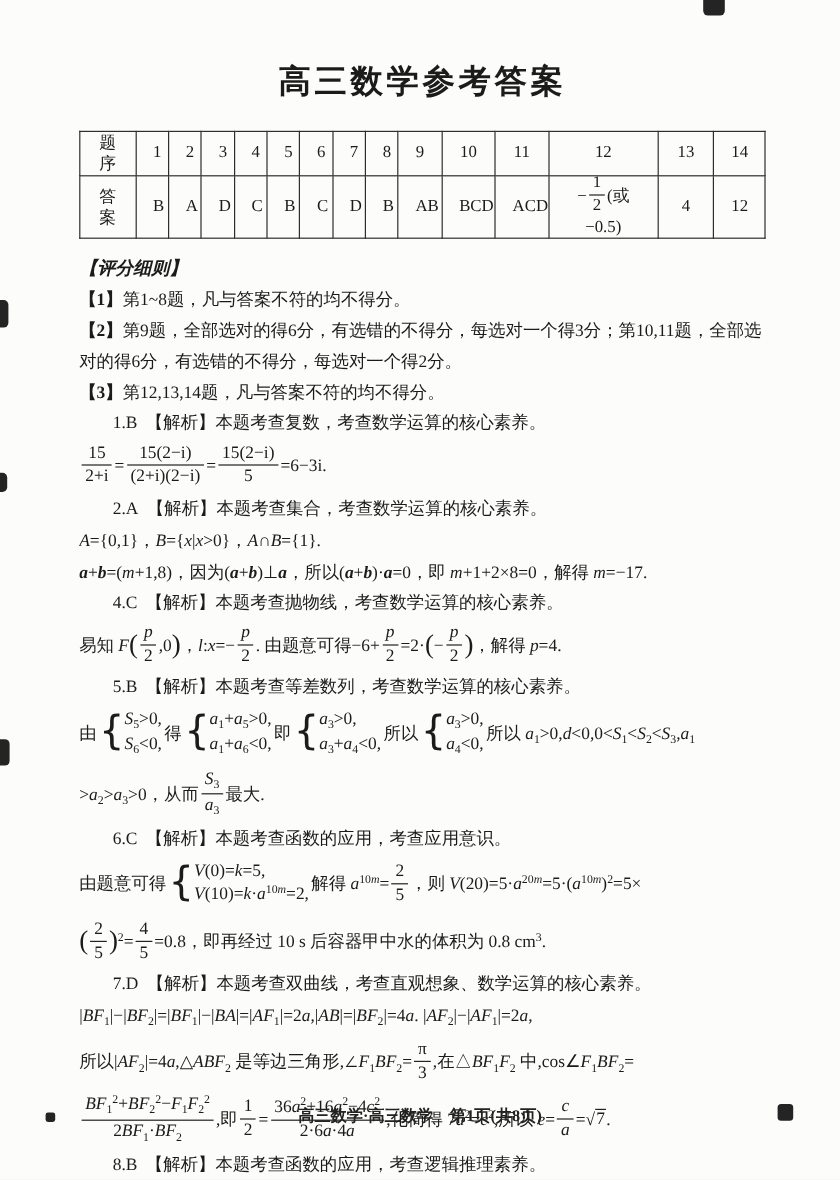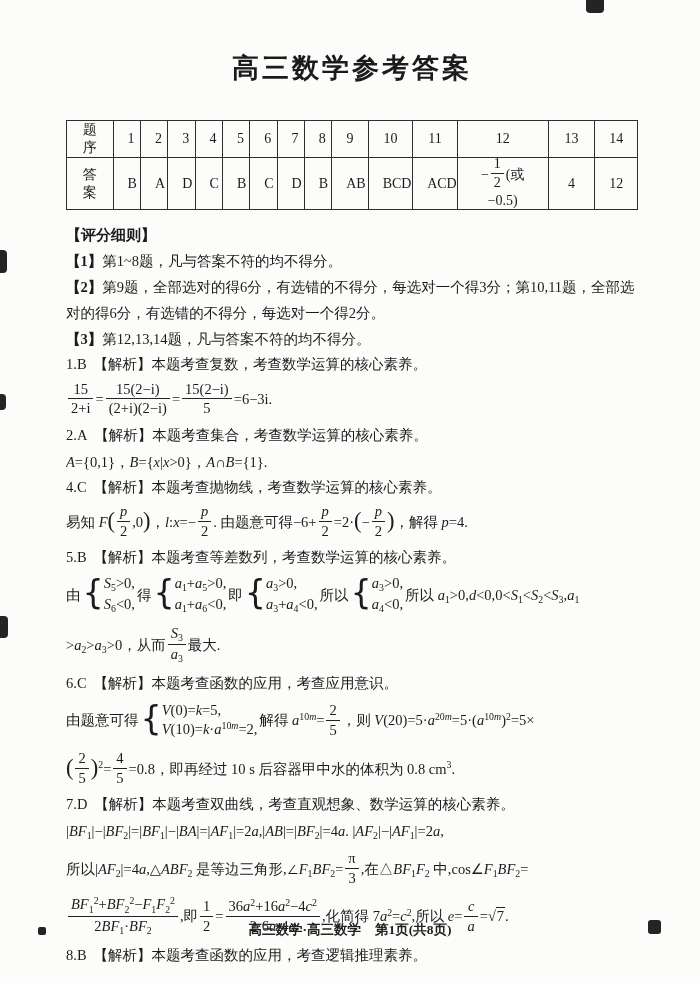--- a/index.html
+++ b/index.html
@@ -6,32 +6,32 @@
   html,body { width:700px; }
   body { background:#e9e9e6; font-family:"Liberation Serif", serif; }
   .page {
     position:relative; width:700px; height:983px; margin:0 auto;
     background:#fcfcfa; color:#1b1b1b; overflow:hidden;
     font-size:14.5px;
   }
   .content { padding:50px 62px 0 66px; }
   .title {
     text-align:center; font-size:27px; font-weight:bold;
-    letter-spacing:3px; margin-bottom:34px;
+    letter-spacing:3px; margin-bottom:23px;
   }
   table.answers { width:100%; border-collapse:collapse; table-layout:fixed; margin-bottom:12px; }
   table.answers td {
     border:1.2px solid #2e2e2e; text-align:center; vertical-align:middle;
     height:37px; font-size:14px; padding:0 14px; overflow:hidden;
   }
-  .section-head { font-weight:bold; font-size:15px; line-height:1.8; }
+  .section-head { font-weight:bold; font-size:15px; line-height:1.8;font-style:italic; }
   .rule { line-height:1.78; }
   .rule b { font-weight:bold; }
   .sol-head { line-height:1.72; }
-  .sol-head .num { margin-right:7px; }
+  .sol-head .num { margin-right:7px;margin-left:28px; }
   .sol-head .tag { font-weight:normal; }
   .math-line { line-height:1.25; padding:5px 0 4px 0; white-space:nowrap; overflow:hidden; }
   
   .frac { display:inline-block; vertical-align:middle; text-align:center; line-height:1.15; margin:0 2px; position:relative; top:-0.12em; }
   .frac .n { display:block; padding:0 3px 1px 3px; border-bottom:1px solid #222; }
   .frac .d { display:block; padding:1px 3px 0 3px; }
   .stack { display:inline-block; vertical-align:middle; text-align:left; line-height:1.3; position:relative; top:-0.1em; margin-right:2px; }
   .stack > span { display:block; }
   .br { font-size:2.3em; font-weight:400; vertical-align:middle; position:relative; top:-0.1em; margin:0 0 0 2px; font-family:"DejaVu Sans", sans-serif; }
   .bp { font-size:1.55em; vertical-align:middle; position:relative; top:-0.09em; }
@@ -133,20 +133,21 @@
     </div>
 
     <div>
 
       <p class="sol-head"><span class="num">1.B</span><b class="tag">【解析】</b><span>本题考查复数，考查数学运算的核心素养。</span></p>
       <p class="math-line"><span class="frac"><span class="n">15</span><span class="d">2+i</span></span>=<span class="frac"><span class="n">15(2−i)</span><span class="d">(2+i)(2−i)</span></span>=<span class="frac"><span class="n">15(2−i)</span><span class="d">5</span></span>=6−3i.</p>
 
       <p class="sol-head"><span class="num">2.A</span><b class="tag">【解析】</b><span>本题考查集合，考查数学运算的核心素养。</span></p>
       <p class="math-line"><i>A</i>={0,1}，<i>B</i>={<i>x</i>|<i>x</i>&gt;0}，<i>A</i>∩<i>B</i>={1}.</p>
 
+      <p class="math-line"><b><i>a</i></b>+<b><i>b</i></b>=(<i>m</i>+1,8)，因为(<b><i>a</i></b>+<b><i>b</i></b>)⊥<b><i>a</i></b>，所以(<b><i>a</i></b>+<b><i>b</i></b>)·<b><i>a</i></b>=0，即 <i>m</i>+1+2×8=0，解得 <i>m</i>=−17.</p>
 
       <p class="sol-head"><span class="num">4.C</span><b class="tag">【解析】</b><span>本题考查抛物线，考查数学运算的核心素养。</span></p>
       <p class="math-line">易知 <i>F</i><span class="bp">(</span><span class="frac"><span class="n"><i>p</i></span><span class="d">2</span></span>,0<span class="bp">)</span>，<i>l</i>:<i>x</i>=−<span class="frac"><span class="n"><i>p</i></span><span class="d">2</span></span>. 由题意可得−6+<span class="frac"><span class="n"><i>p</i></span><span class="d">2</span></span>=2·<span class="bp">(</span>−<span class="frac"><span class="n"><i>p</i></span><span class="d">2</span></span><span class="bp">)</span>，解得 <i>p</i>=4.</p>
 
       <p class="sol-head"><span class="num">5.B</span><b class="tag">【解析】</b><span>本题考查等差数列，考查数学运算的核心素养。</span></p>
       <p class="math-line">由<span class="br">{</span><span class="stack"><span><i>S</i><sub>5</sub>&gt;0,</span><span><i>S</i><sub>6</sub>&lt;0,</span></span>得<span class="br">{</span><span class="stack"><span><i>a</i><sub>1</sub>+<i>a</i><sub>5</sub>&gt;0,</span><span><i>a</i><sub>1</sub>+<i>a</i><sub>6</sub>&lt;0,</span></span>即<span class="br">{</span><span class="stack"><span><i>a</i><sub>3</sub>&gt;0,</span><span><i>a</i><sub>3</sub>+<i>a</i><sub>4</sub>&lt;0,</span></span>所以<span class="br">{</span><span class="stack"><span><i>a</i><sub>3</sub>&gt;0,</span><span><i>a</i><sub>4</sub>&lt;0,</span></span>所以 <i>a</i><sub>1</sub>&gt;0,<i>d</i>&lt;0,0&lt;<i>S</i><sub>1</sub>&lt;<i>S</i><sub>2</sub>&lt;<i>S</i><sub>3</sub>,<i>a</i><sub>1</sub></p>
       <p class="math-line">&gt;<i>a</i><sub>2</sub>&gt;<i>a</i><sub>3</sub>&gt;0，从而<span class="frac"><span class="n"><i>S</i><sub>3</sub></span><span class="d"><i>a</i><sub>3</sub></span></span>最大.</p>
 
       <p class="sol-head"><span class="num">6.C</span><b class="tag">【解析】</b><span>本题考查函数的应用，考查应用意识。</span></p>
       <p class="math-line">由题意可得<span class="br">{</span><span class="stack"><span><i>V</i>(0)=<i>k</i>=5,</span><span><i>V</i>(10)=<i>k</i>·<i>a</i><sup>10<i>m</i></sup>=2,</span></span>解得 <i>a</i><sup>10<i>m</i></sup>=<span class="frac"><span class="n">2</span><span class="d">5</span></span>，则 <i>V</i>(20)=5·<i>a</i><sup>20<i>m</i></sup>=5·(<i>a</i><sup>10<i>m</i></sup>)<sup>2</sup>=5×</p>

